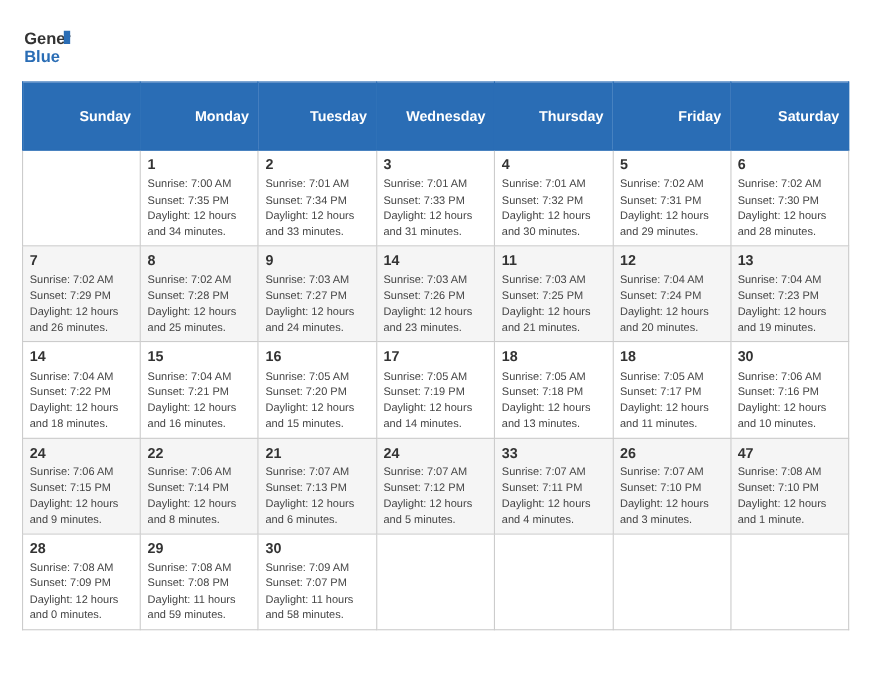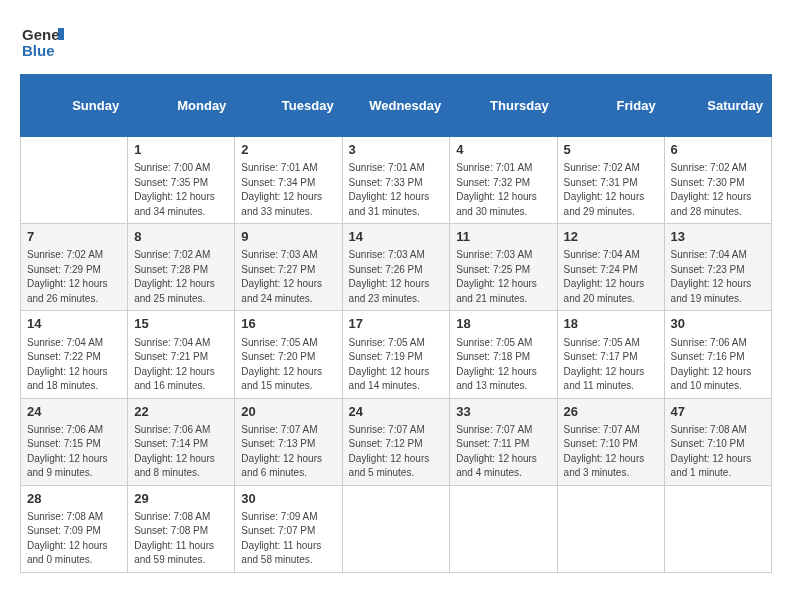--- a/index.html
+++ b/index.html
@@ -266,21 +266,21 @@
 and 9 minutes.</div>
         </td>
         <td>
           <span class="day-num">22</span>
           <div class="cell-text" style="white-space: pre-line;">Sunrise: 7:06 AM
 Sunset: 7:14 PM
 Daylight: 12 hours
 and 8 minutes.</div>
         </td>
         <td>
-          <span class="day-num">20</span>
+          <span class="day-num">21</span>
           <div class="cell-text" style="white-space: pre-line;">Sunrise: 7:07 AM
 Sunset: 7:13 PM
 Daylight: 12 hours
 and 6 minutes.</div>
         </td>
         <td>
           <span class="day-num">24</span>
           <div class="cell-text" style="white-space: pre-line;">Sunrise: 7:07 AM
 Sunset: 7:12 PM
 Daylight: 12 hours

